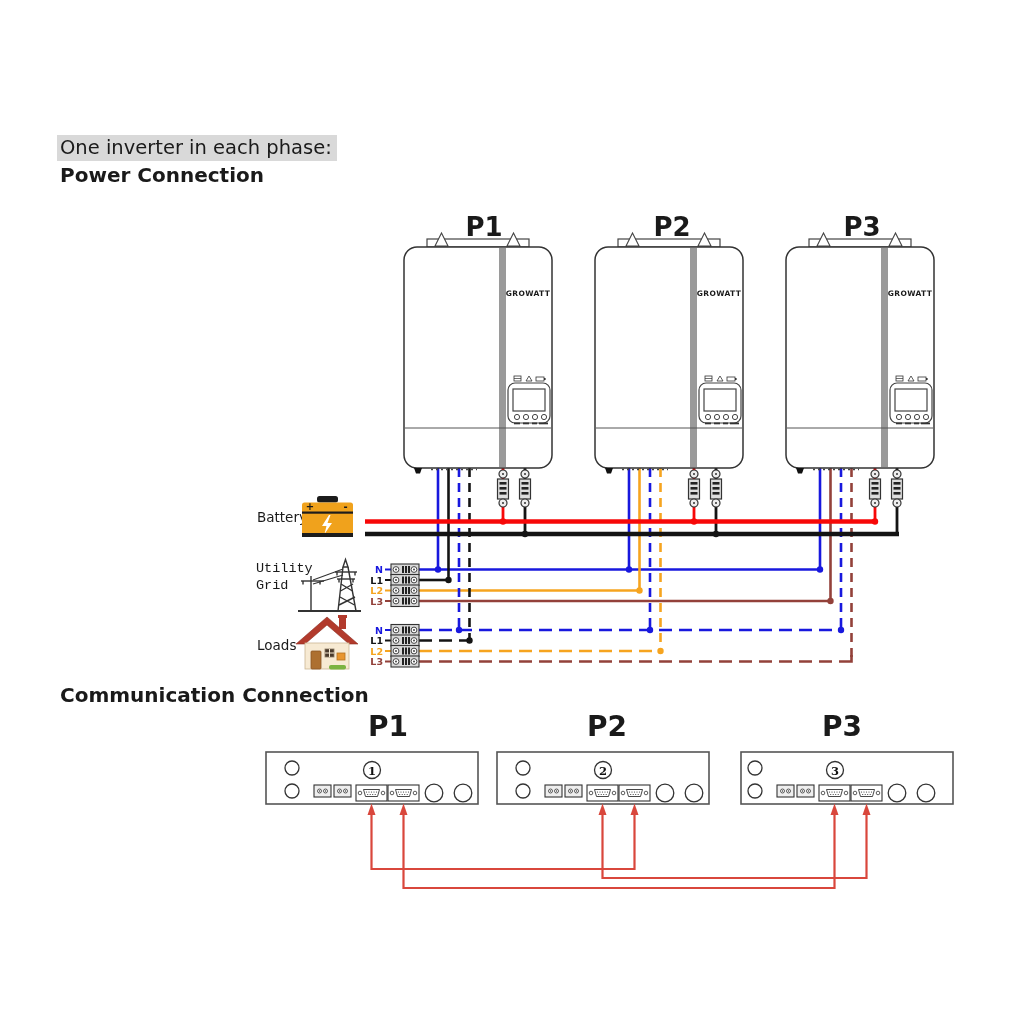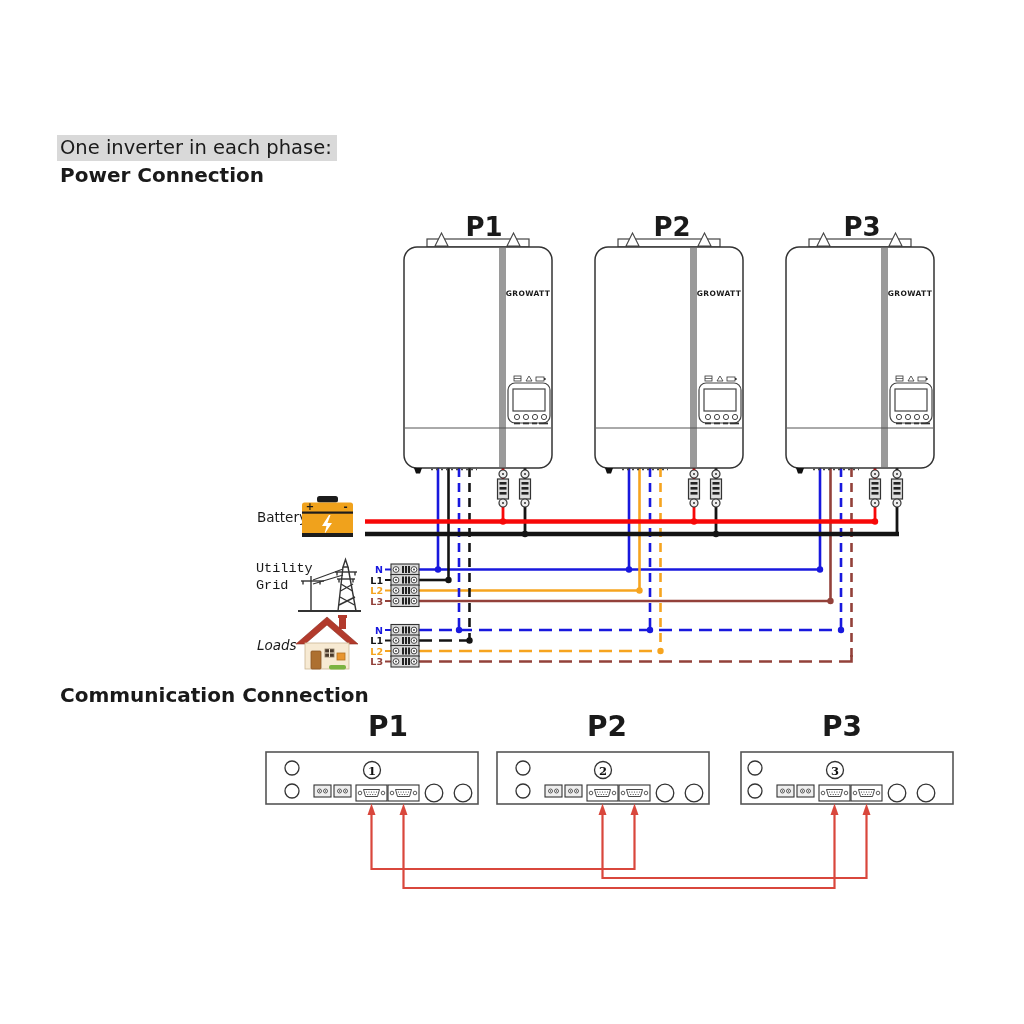--- a/index.html
+++ b/index.html
@@ -6,21 +6,21 @@
   .page{position:relative;width:1024px;height:1024px;background:#fff;overflow:hidden;
         font-family:"DejaVu Sans","Liberation Sans",sans-serif;color:#1a1a1a;}
   .subtitle{position:absolute;left:57px;top:135px;font-size:19.5px;background:var(--highlight);
             padding:1px 5px 2px 3px;display:inline-block;}
   .heading{position:absolute;font-size:20px;font-weight:bold;}
   .heading.power{left:60px;top:163px;}
   .heading.comm{left:60px;top:683px;}
   .srclabel{position:absolute;font-size:13.5px;color:#1a1a1a;line-height:16.5px;}
   .lbl-battery{left:257px;top:509px;}
   .lbl-grid{left:256px;top:561px;width:58px;font-family:Liberation Mono, monospace;}
-  .lbl-loads{left:257px;top:637px;font-style:italic;}
+  .lbl-loads{left:257px;top:637px;}
   svg{position:absolute;left:0;top:0;}
   svg text{font-family:"DejaVu Sans","Liberation Sans",sans-serif;}
   .plabel{font-size:26px;font-weight:bold;fill:#1a1a1a;text-anchor:middle;}
   .plabel2{font-size:28px;font-weight:bold;fill:#1a1a1a;text-anchor:middle;}
   .brand{font-size:7.5px;font-weight:bold;fill:#1a1a1a;letter-spacing:.4px;text-anchor:middle;}
   .gl{font-size:9.5px;font-weight:bold;text-anchor:end;}
   .cnum{font-size:11.5px;font-weight:bold;font-family:"DejaVu Serif","Liberation Serif",serif;
         fill:#111;text-anchor:middle;}
   .battsign{font-size:10px;font-weight:bold;fill:#1c1c1c;text-anchor:middle;}
   .w{fill:none;stroke-width:2.6;}

